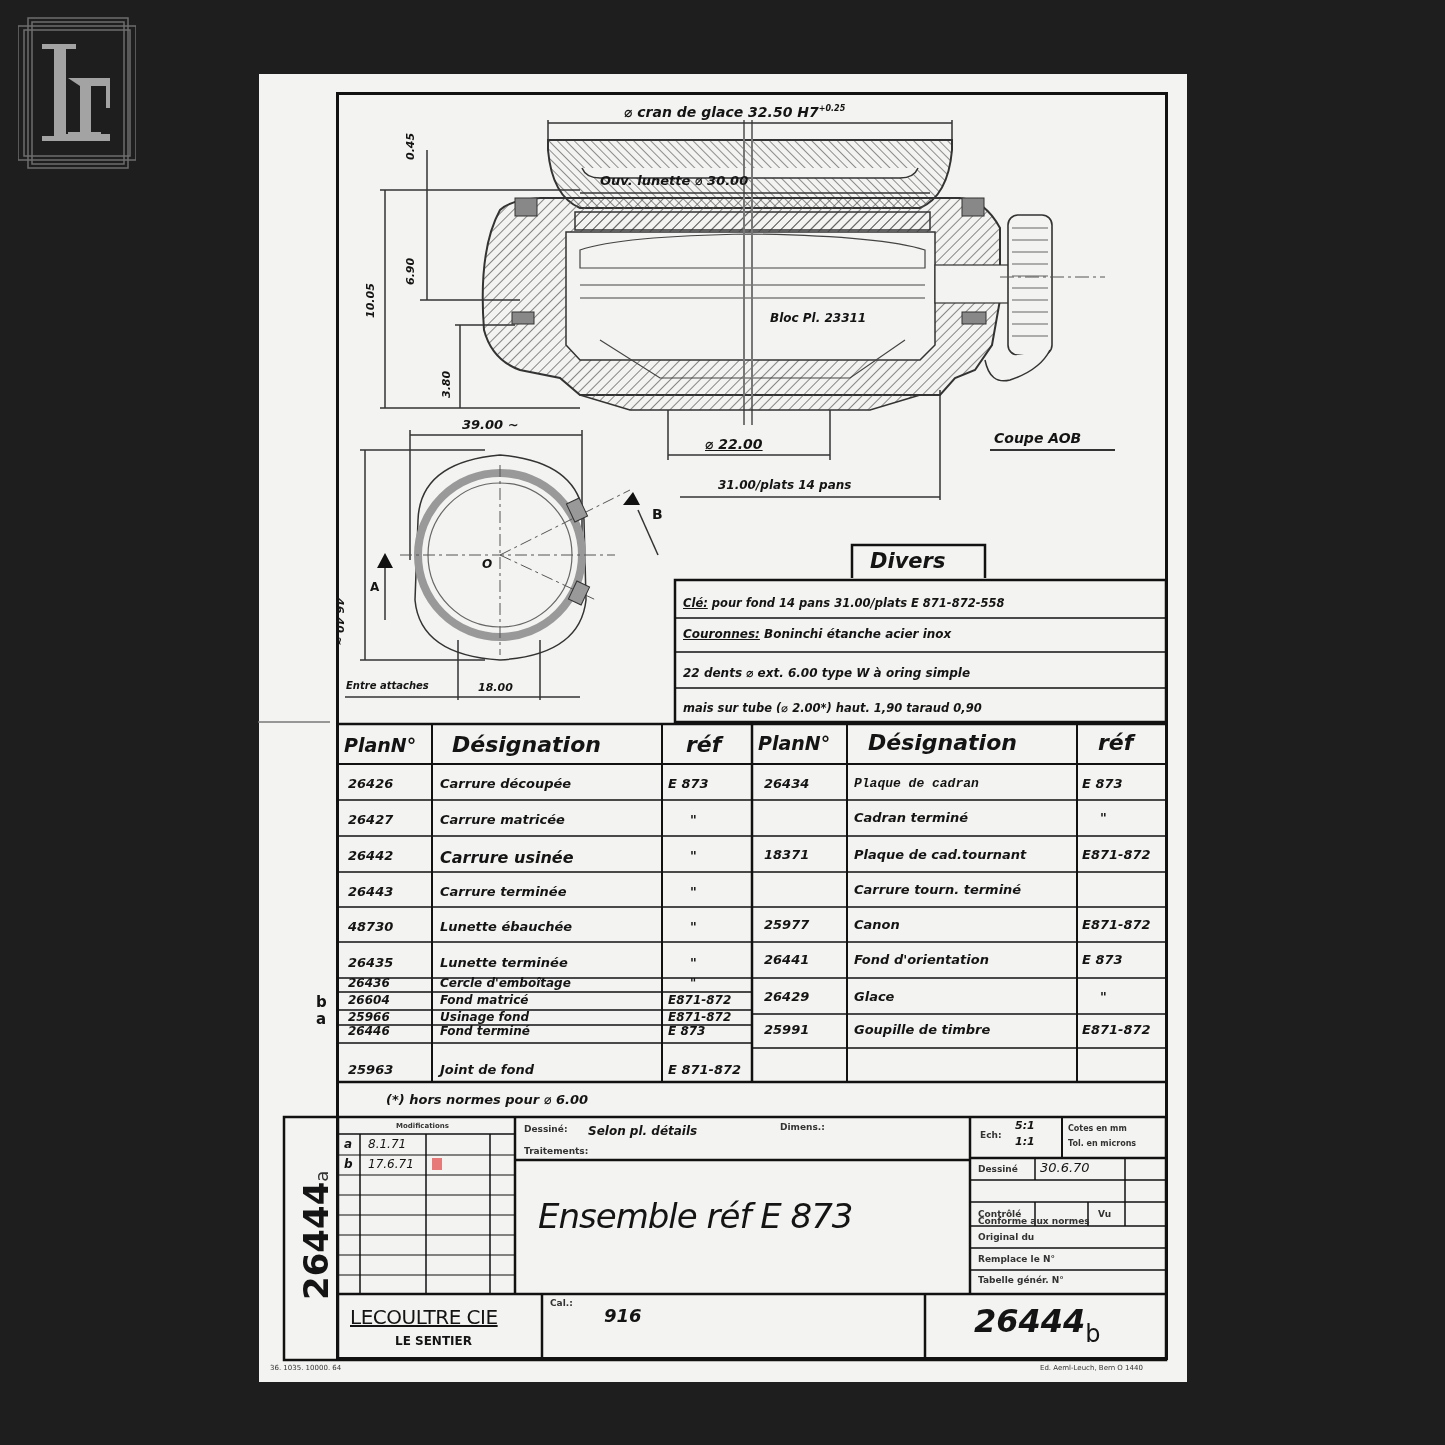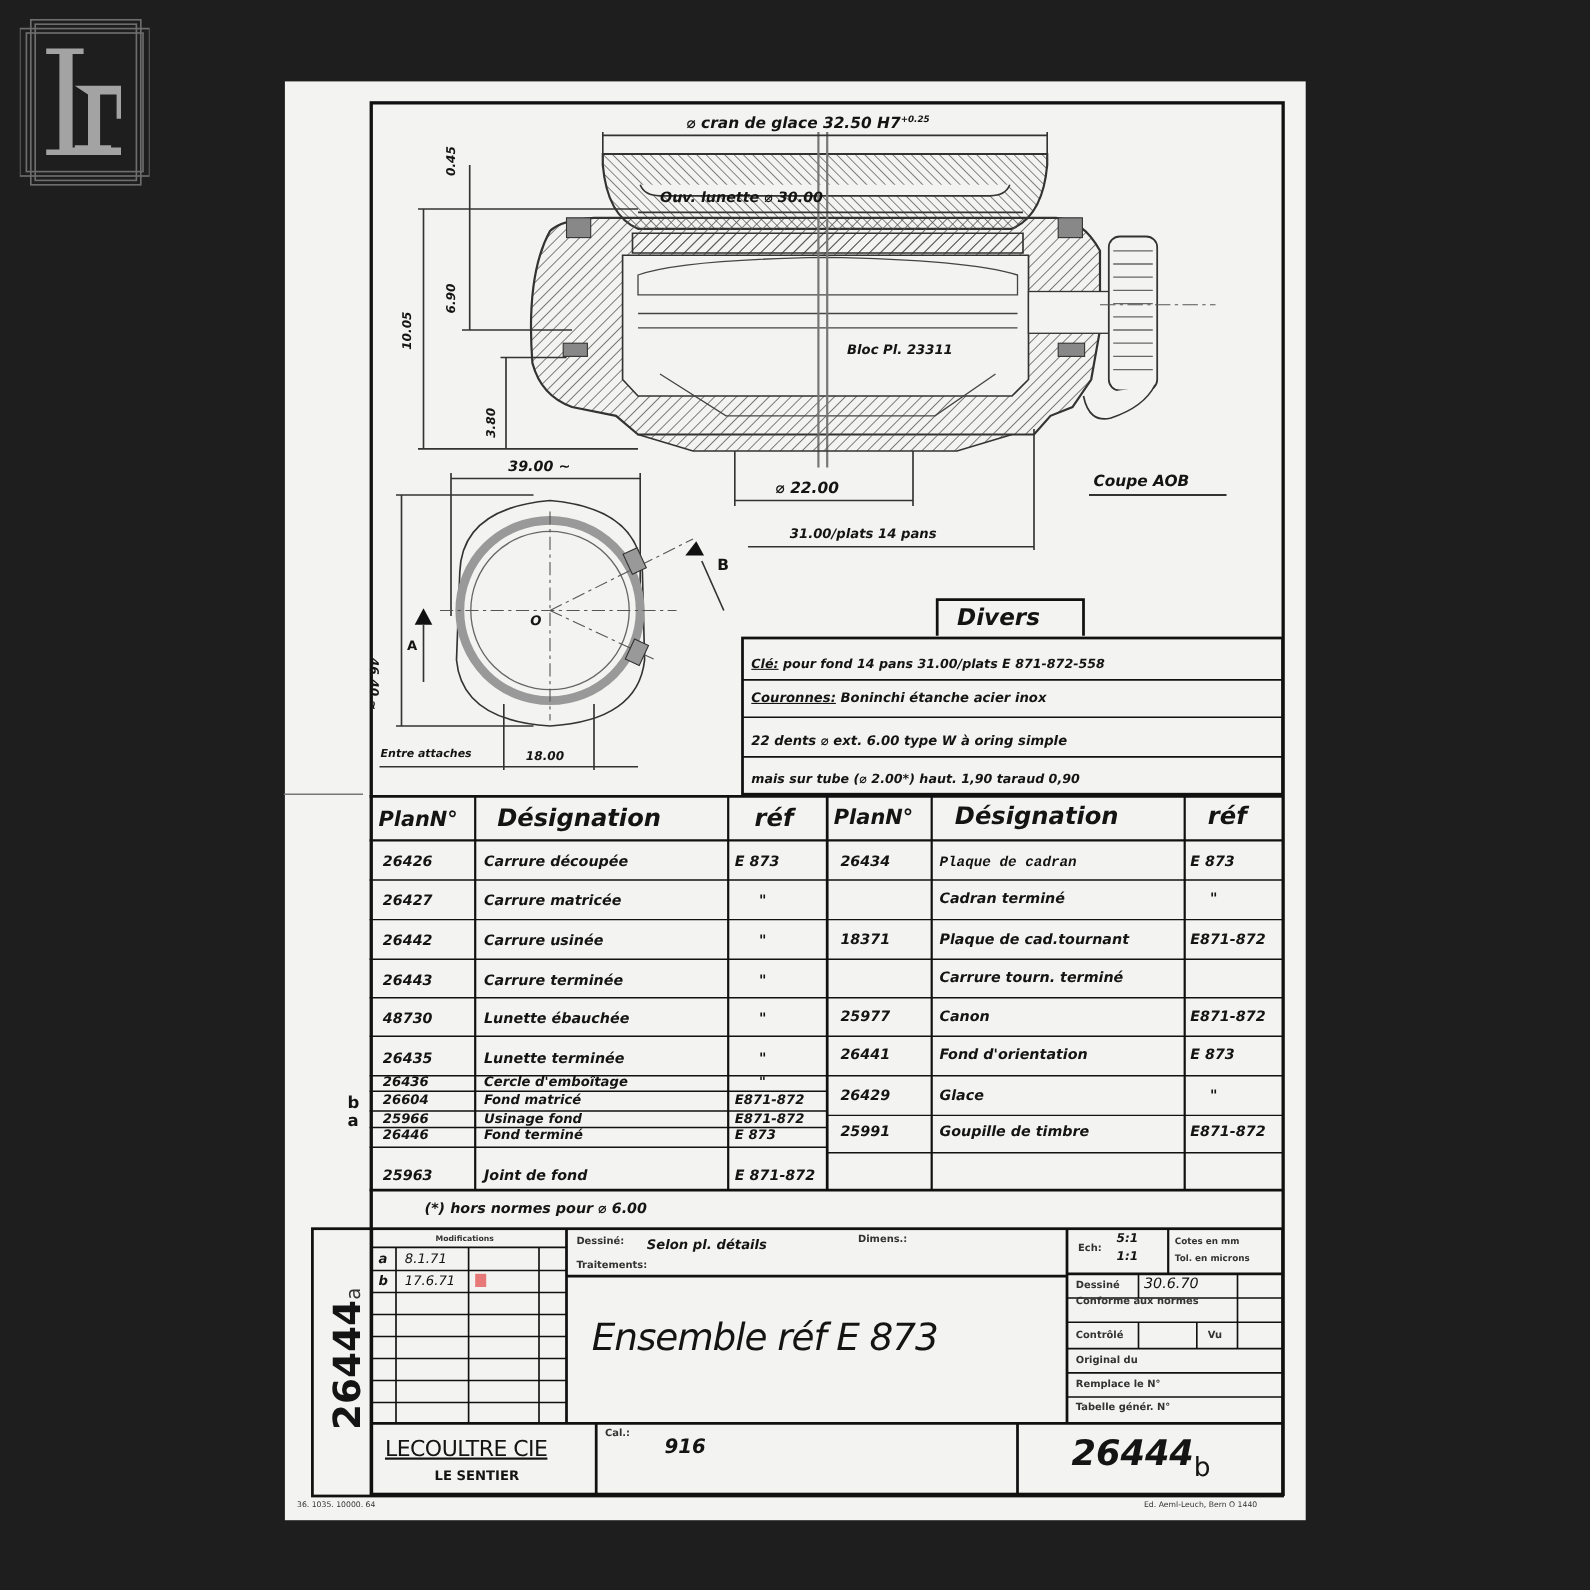--- a/index.html
+++ b/index.html
@@ -198,21 +198,21 @@
   </g>
 </svg>
 
 <div class="t" style="left:624px;top:104px;font-size:14px;"><span>⌀ cran de glace 32.50 H7</span><sup style="font-size:8px">+0.25</sup></div>
 <div class="t" style="left:600px;top:173px;font-size:13px;">Ouv. lunette ⌀ 30.00</div>
 <div class="t" style="left:404px;top:160px;font-size:11px;transform:rotate(-90deg);transform-origin:left top;">0.45</div>
 <div class="t" style="left:404px;top:285px;font-size:11px;transform:rotate(-90deg);transform-origin:left top;">6.90</div>
 <div class="t" style="left:364px;top:318px;font-size:11px;transform:rotate(-90deg);transform-origin:left top;">10.05</div>
 <div class="t" style="left:440px;top:398px;font-size:11px;transform:rotate(-90deg);transform-origin:left top;">3.80</div>
 <div class="t" style="left:770px;top:311px;font-size:12px;">Bloc Pl. 23311</div>
-<div class="t" style="left:705px;top:436px;font-size:14px;">⌀ 22.00</div>
+<div class="t" style="left:705px;top:436px;font-size:14px;text-decoration:underline;">⌀ 22.00</div>
 <div class="t" style="left:718px;top:478px;font-size:12px;">31.00/plats 14 pans</div>
 <div class="t" style="left:994px;top:430px;font-size:14px;">Coupe AOB</div>
 <div class="t" style="left:462px;top:417px;font-size:13px;">39.00 ~</div>
 <div class="t" style="left:346px;top:598px;font-size:11px;transform:rotate(90deg);transform-origin:left top;">46.40 ~</div>
 <div class="t" style="left:346px;top:680px;font-size:10px;">Entre attaches</div>
 <div class="t" style="left:478px;top:681px;font-size:11px;">18.00</div>
 <div class="t" style="left:482px;top:557px;font-size:12px;">O</div>
 <div class="t" style="left:370px;top:580px;font-size:12px;font-style:normal;">A</div>
 <div class="t" style="left:652px;top:506px;font-size:14px;font-style:normal;">B</div>
 
@@ -237,21 +237,21 @@
       <div class="t" style="left: 440px; top: 776px; font-size: 13px;">Carrure découpée</div>
       <div class="t" style="left: 668px; top: 776px; font-size: 13px;">E 873</div>
     </div>
     <div>
       <div class="t" style="left: 348px; top: 812px; font-size: 13px;">26427</div>
       <div class="t" style="left: 440px; top: 812px; font-size: 13px;">Carrure matricée</div>
       <div class="t" style="left: 690px; top: 812px; font-size: 13px;">"</div>
     </div>
     <div>
       <div class="t" style="left: 348px; top: 848px; font-size: 13px;">26442</div>
-      <div class="t" style="left: 440px; top: 848px; font-size: 13px;">Carrure usinée</div>
+      <div class="t" style="left: 440px; top: 848px; font-size: 16px;">Carrure usinée</div>
       <div class="t" style="left: 690px; top: 848px; font-size: 13px;">"</div>
     </div>
     <div>
       <div class="t" style="left: 348px; top: 884px; font-size: 13px;">26443</div>
       <div class="t" style="left: 440px; top: 884px; font-size: 13px;">Carrure terminée</div>
       <div class="t" style="left: 690px; top: 884px; font-size: 13px;">"</div>
     </div>
     <div>
       <div class="t" style="left: 348px; top: 919px; font-size: 13px;">48730</div>
       <div class="t" style="left: 440px; top: 919px; font-size: 13px;">Lunette ébauchée</div>
@@ -354,21 +354,21 @@
 <div class="t small" style="left:524px;top:1146px;">Traitements:</div>
 <div class="t" style="left:538px;top:1196px;font-size:34px;font-weight:normal;letter-spacing:-1px;">Ensemble réf E 873</div>
 
 <div class="t small" style="left:980px;top:1130px;">Ech:</div>
 <div class="t" style="left:1015px;top:1119px;font-size:11px;">5:1</div>
 <div class="t" style="left:1015px;top:1135px;font-size:11px;">1:1</div>
 <div class="t small" style="left:1068px;top:1124px;font-size:8px;">Cotes en mm</div>
 <div class="t small" style="left:1068px;top:1139px;font-size:8px;">Tol. en microns</div>
 <div class="t small" style="left:978px;top:1164px;">Dessiné</div>
 <div class="t" style="left:1040px;top:1160px;font-size:13px;font-weight:normal;">30.6.70</div>
-<div class="t small" style="left:978px;top:1178px;">Conforme aux normes</div>
+<div class="t small" style="left:978px;top:1216px;">Conforme aux normes</div>
 <div class="t small" style="left:978px;top:1209px;">Contrôlé</div>
 <div class="t small" style="left:1098px;top:1209px;">Vu</div>
 <div class="t small" style="left:978px;top:1232px;">Original du</div>
 <div class="t small" style="left:978px;top:1254px;text-align:right;">Remplace le N°</div>
 <div class="t small" style="left:978px;top:1275px;">Tabelle génér. N°</div>
 
 <div class="t" style="left:350px;top:1305px;font-size:20px;font-style:normal;font-weight:normal;letter-spacing:-0.5px;text-decoration:underline;">LECOULTRE CIE</div>
 <div class="t" style="left:395px;top:1334px;font-size:12px;font-style:normal;">LE SENTIER</div>
 <div class="t small" style="left:550px;top:1298px;">Cal.:</div>
 <div class="t" style="left:604px;top:1305px;font-size:18px;">916</div>

